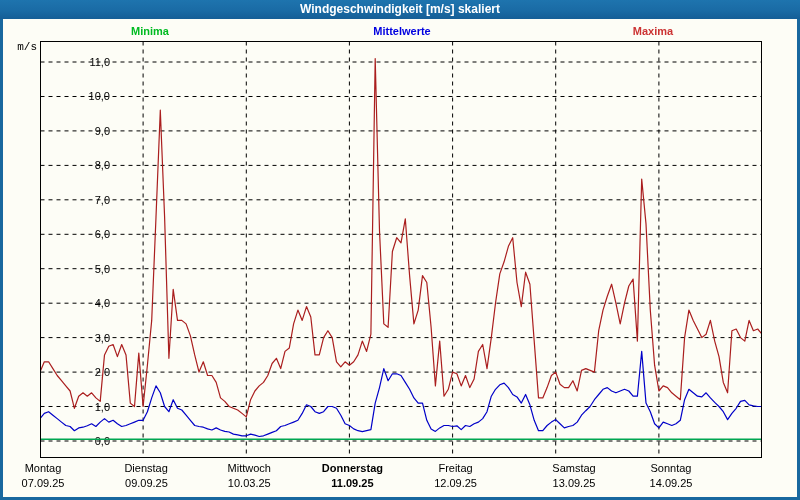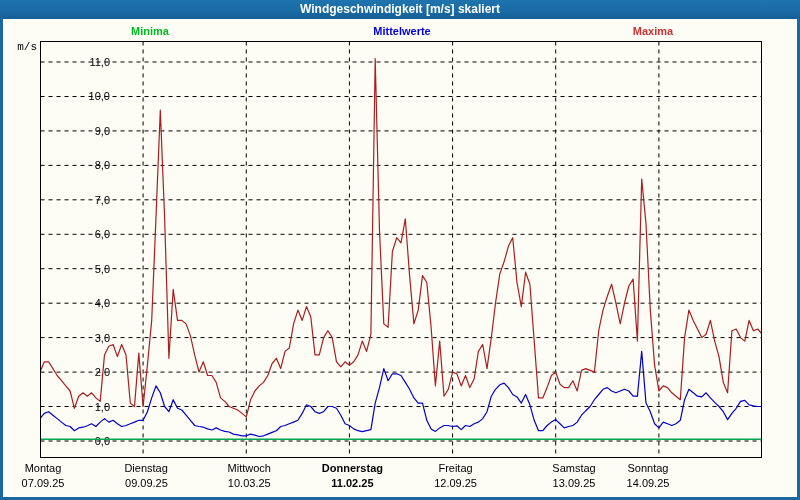--- a/index.html
+++ b/index.html
@@ -87,28 +87,28 @@
       <div class="day-label" style="left: 143.143px; text-align: right;">
         <div>Dienstag</div>
         <div>09.09.25</div>
       </div>
       <div class="day-label" style="left: 246.286px;">
         <div>Mittwoch</div>
         <div>10.03.25</div>
       </div>
       <div class="day-label" style="left: 349.429px; font-weight: bold;">
         <div>Donnerstag</div>
-        <div>11.02.25</div>
+        <div>11.09.25</div>
       </div>
       <div class="day-label" style="left: 452.571px;">
         <div>Freitag</div>
         <div>12.09.25</div>
       </div>
       <div class="day-label" style="left: 527px; margin-left: 44px;">
         <div>Samstag</div>
         <div>13.09.25</div>
       </div>
-      <div class="day-label" style="left: 645px;">
+      <div class="day-label" style="left: 668px;">
         <div>Sonntag</div>
         <div>14.09.25</div>
       </div>
     </div>
 </div>
 
 </body></html>

